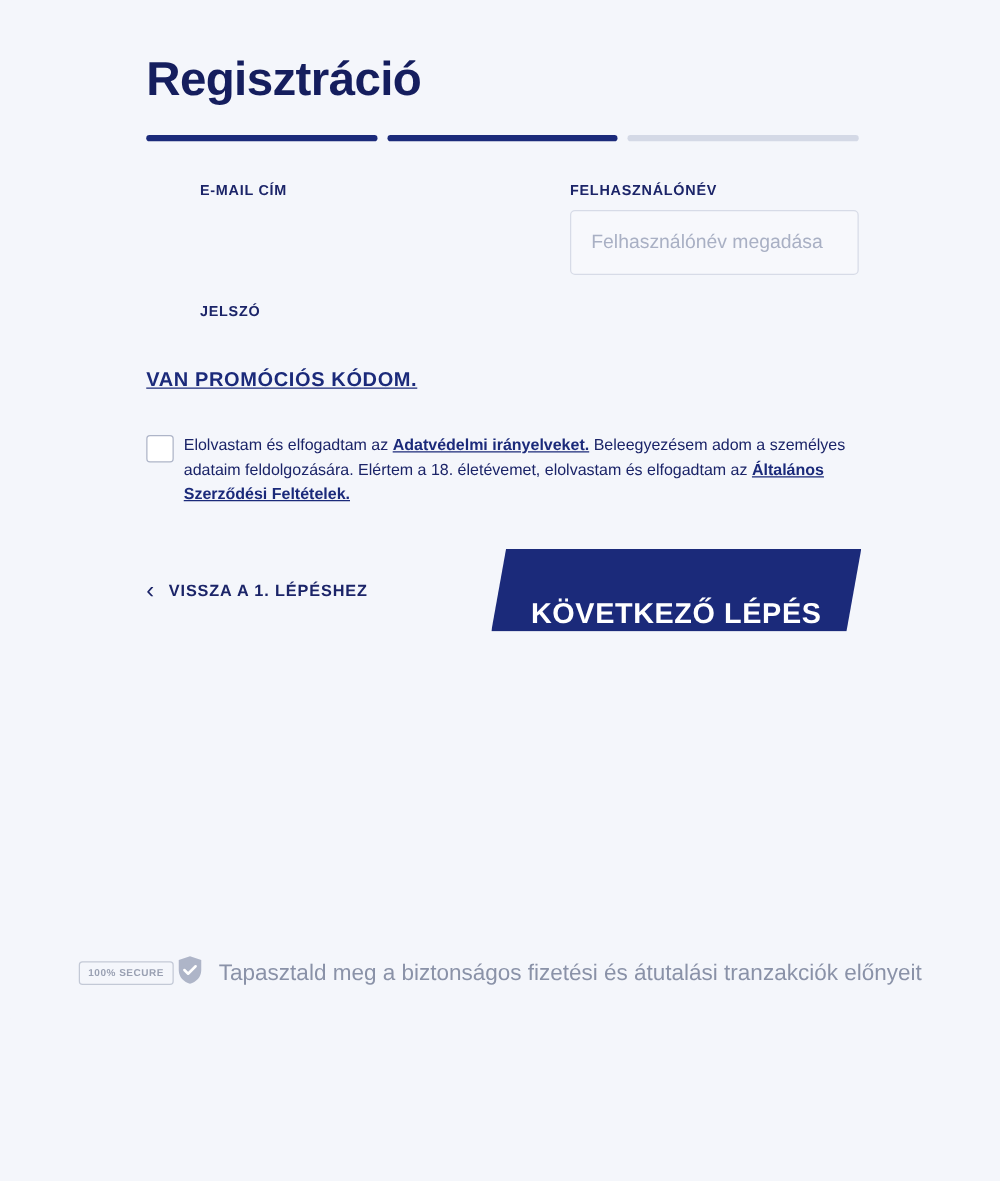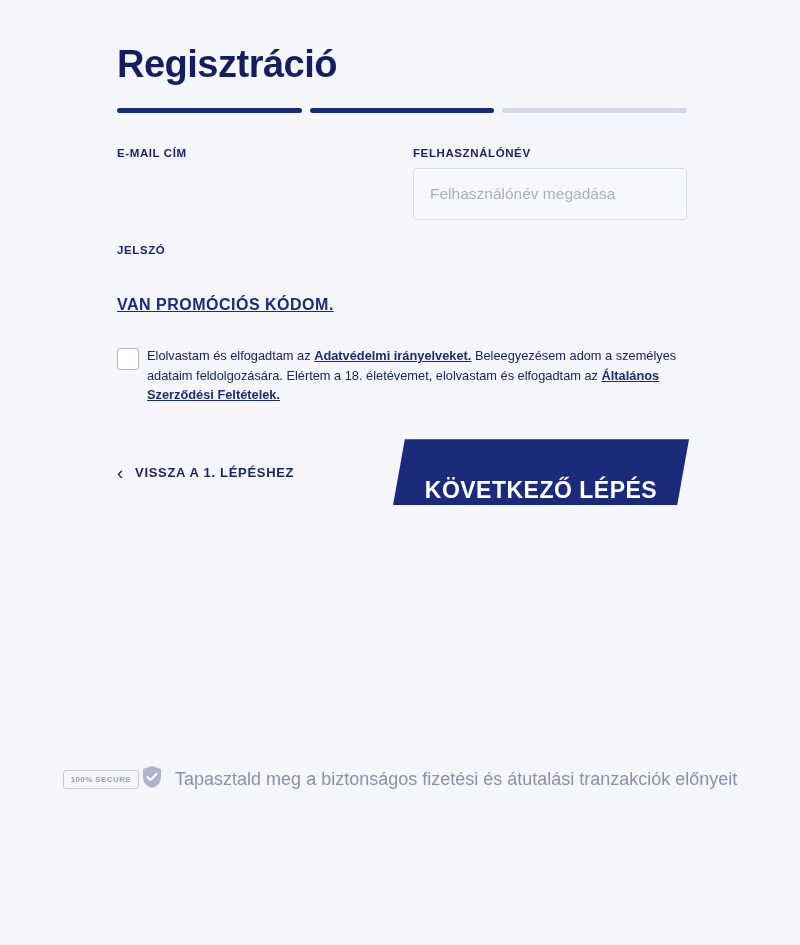--- a/index.html
+++ b/index.html
@@ -57,20 +57,21 @@
   .seg.active { background: #1b2a7a; }
   .seg.todo { background: #d4d9e6; }
 
   .row {
     display: flex;
     gap: 22px;
   }
 
   .field {
     margin-bottom: 24px;
+    margin-left: 43px;
   }
   .field.half { width: 274px; }
   .field.full { width: 570px; }
 
   .field-label {
     font-size: 11.5px;
     font-weight: bold;
     letter-spacing: 0.6px;
     color: #1b2468;
     margin-bottom: 9px;

